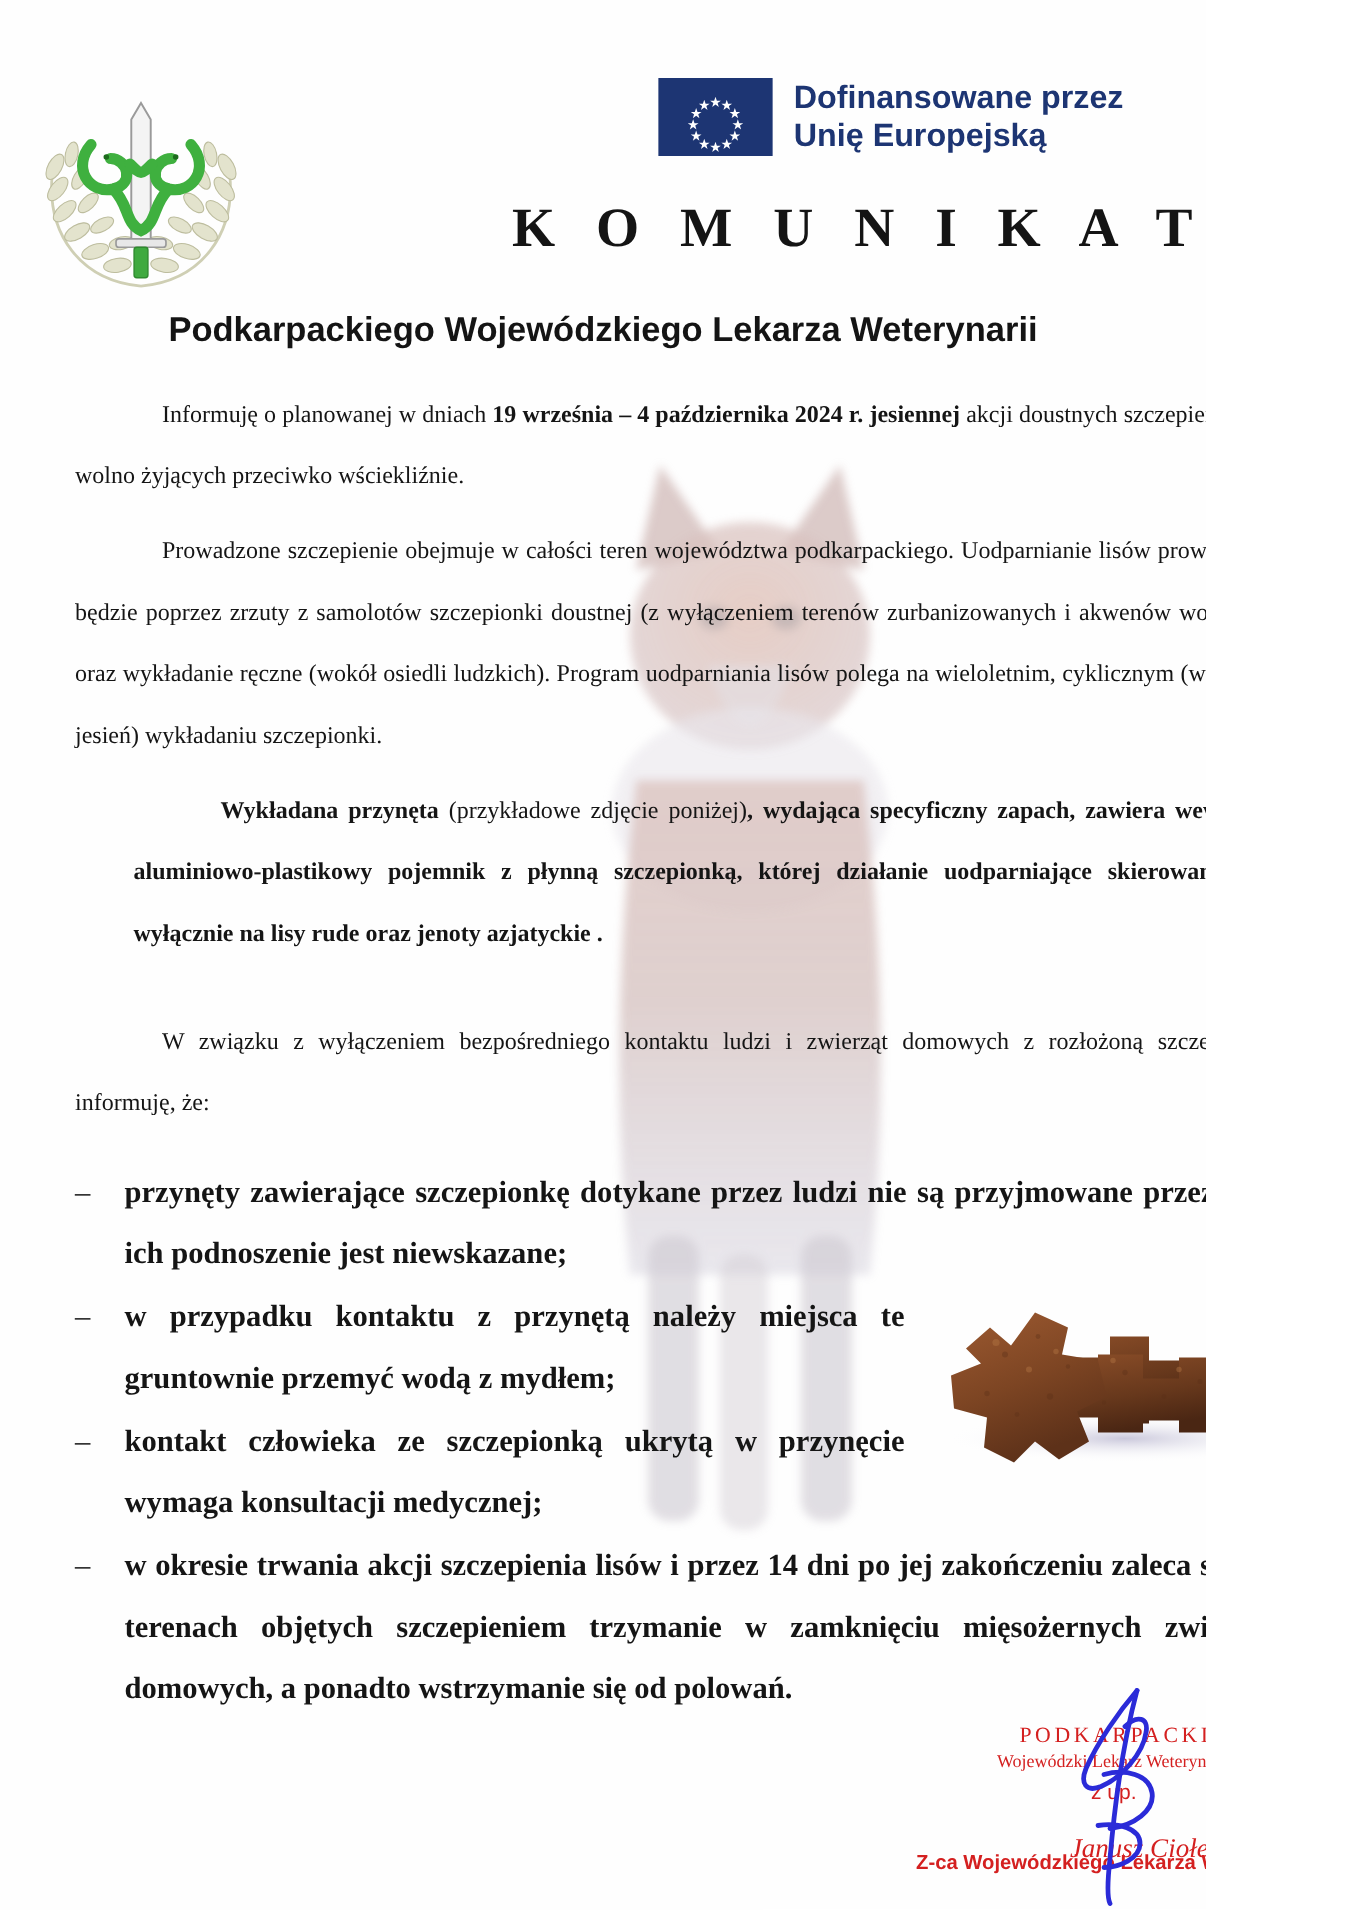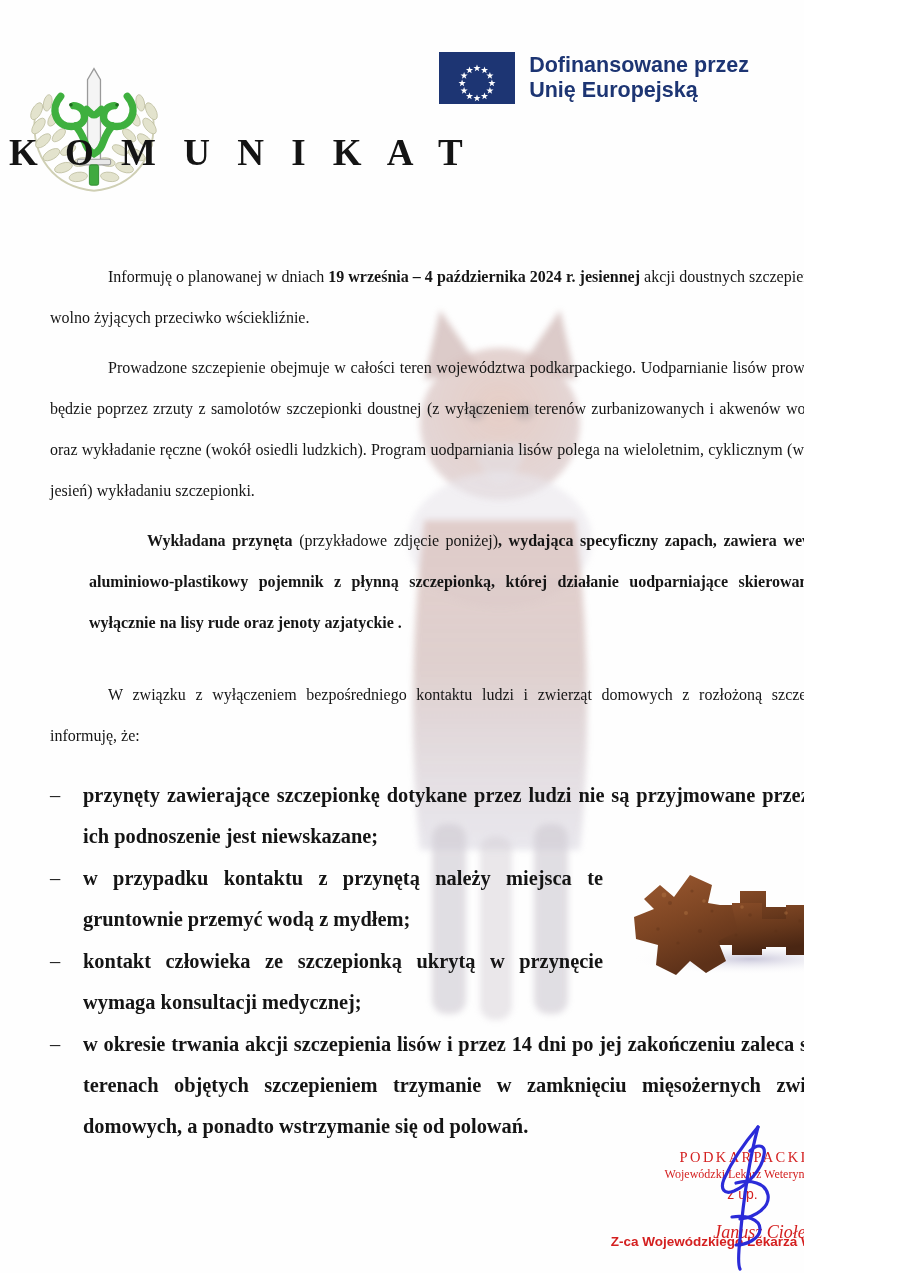--- a/index.html
+++ b/index.html
@@ -67,21 +67,21 @@
     line-height: 1.18;
     color: #1d3573;
     white-space: pre-line;
   }
 
   
   .doc-title {
     position: absolute;
     left: 0; right: 0;
     top: 131px;
-    text-align: left;
+    text-align: right;
     font-size: 37px;
     font-weight: bold;
     letter-spacing: 9px;
     text-indent: 9px;
     color: #141414;
     z-index: 2;
   }
   .doc-subtitle {
     position: absolute;
     left: 0; right: 0;
@@ -332,20 +332,21 @@
           <polygon points="25.1,20 26,22.6 28.7,22.6 26.5,24.2 27.3,26.8 25.1,25.2 22.9,26.8 23.7,24.2 21.5,22.6 24.2,22.6"></polygon>
           <polygon points="30.5,14.5 31.4,17.1 34.1,17.1 31.9,18.7 32.7,21.3 30.5,19.7 28.3,21.3 29.1,18.7 26.9,17.1 29.6,17.1"></polygon>
         </g>
       </svg>
     </span>
     <span class="eu-text">Dofinansowane przez
 Unię Europejską</span>
   </div>
 
   <div class="doc-title">K O M U N I K A T</div>
+  <div class="doc-subtitle">Podkarpackiego Wojewódzkiego Lekarza Weterynarii</div>
 
   <div class="body-area">
 
     <p class="para"><span>Informuję o planowanej w dniach </span><span class="bd">19 września – 4 października 2024 r.</span> <span class="bd">jesiennej</span><span> akcji doustnych szczepień lisów wolno żyjących przeciwko wściekliźnie.</span></p>
 
     <p class="para">Prowadzone szczepienie obejmuje w całości teren województwa podkarpackiego. Uodparnianie lisów prowadzone będzie poprzez zrzuty z samolotów szczepionki doustnej (z wyłączeniem terenów zurbanizowanych i akwenów wodnych) oraz wykładanie ręczne (wokół osiedli ludzkich). Program uodparniania lisów polega na wieloletnim, cyklicznym (wiosna – jesień) wykładaniu szczepionki.</p>
 
     <p class="para bold"><span>Wykładana przynęta </span><span class="reg">(przykładowe zdjęcie poniżej)</span><span>, wydająca specyficzny zapach, zawiera wewnątrz aluminiowo-plastikowy pojemnik z płynną szczepionką, której działanie uodparniające skierowane jest wyłącznie na lisy rude oraz jenoty azjatyckie .</span></p>
 
     <div class="gap-a"></div>

